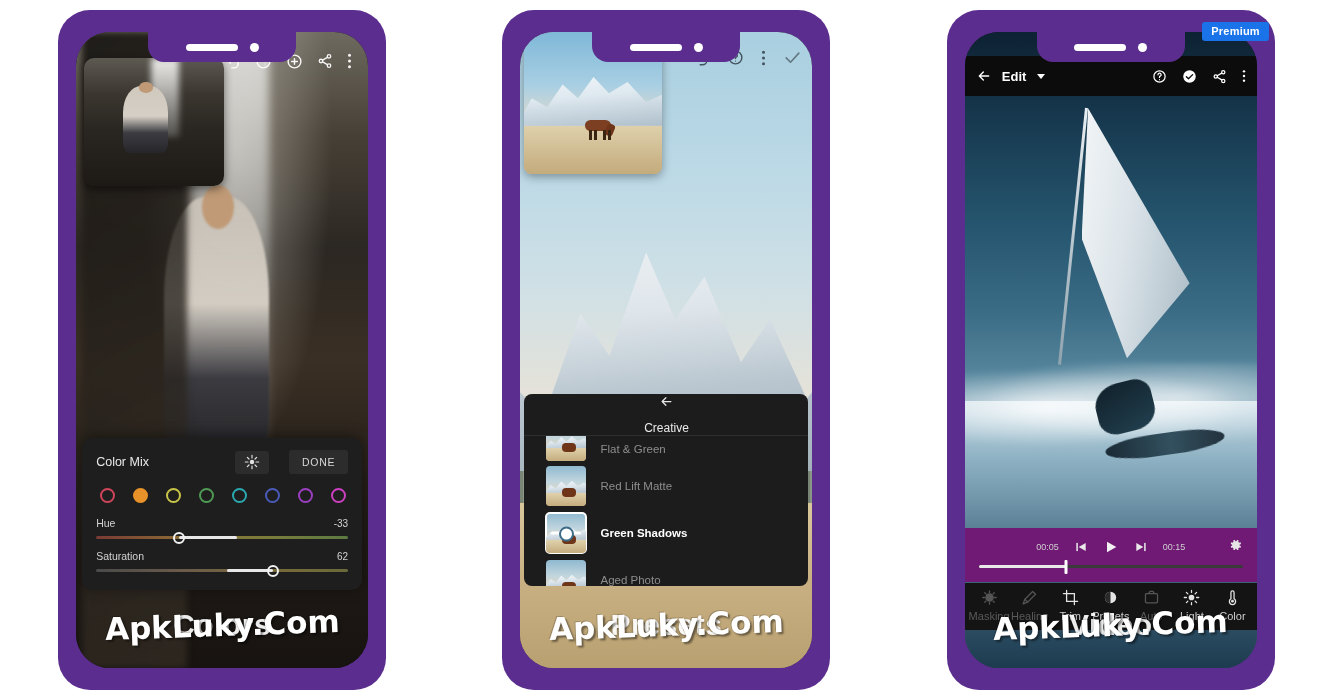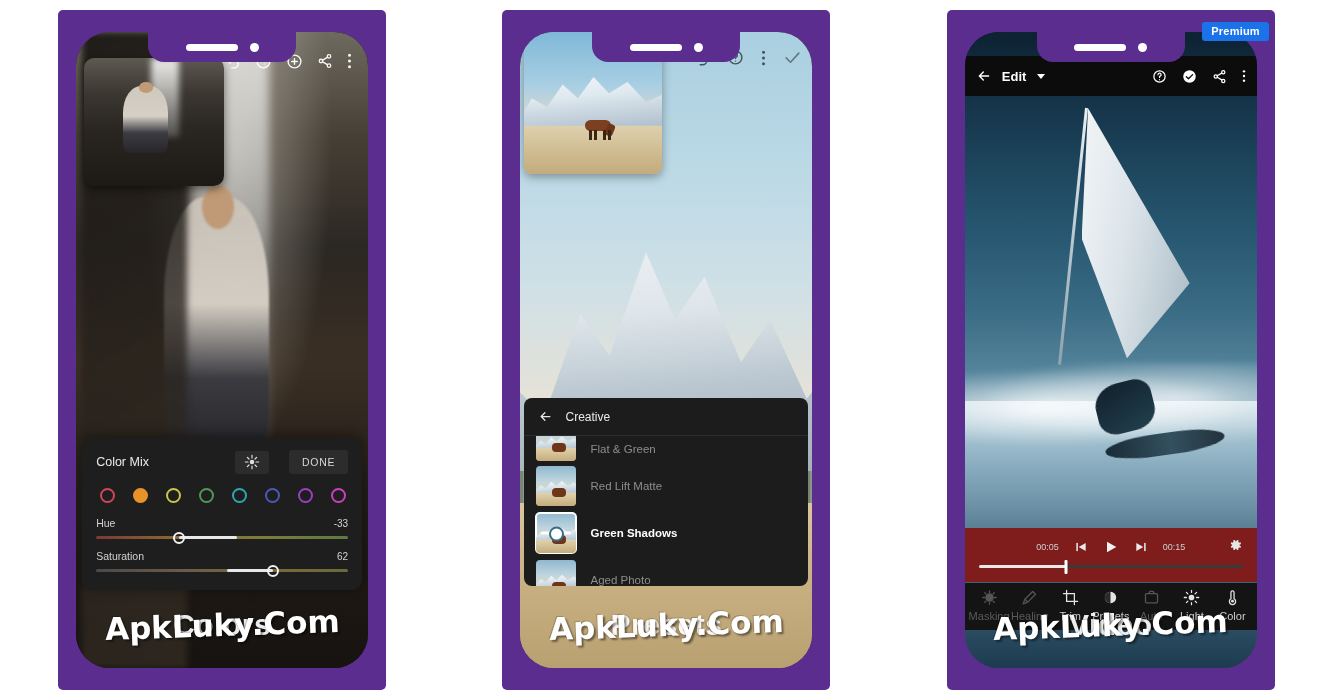--- a/index.html
+++ b/index.html
@@ -9,21 +9,21 @@
     font-family: "Liberation Sans", sans-serif;
     overflow: hidden;
   }
   .stage { position: relative; width: 1333px; height: 700px; background:#fff; display:flex; justify-content:space-around; align-items:center; }
 
   
   .phone {
     position: relative;
     width: 328px; height: 680px;
     background: #5b2d8e;
-    border-radius: 5px;
+    border-radius: 32px;
     padding: 22px 18px;
     flex: 0 0 auto;
   }
   .screen {
     position: relative;
     width: 100%; height: 100%;
     border-radius: 34px;
     overflow: hidden;
     background: #111;
   }
@@ -195,24 +195,24 @@
   .p2-thumb .tf{ position:absolute; left:0; right:0; bottom:0; height: 34%; background: linear-gradient(180deg,#ded0ab,#c3ab7c); }
   .p2-thumb .th{ position:absolute; left:42%; bottom: 24%; width: 34px; height:22px; }
   .p2-thumb .th .b{ position:absolute; left:3px; top:2px; width:26px; height:11px; background:#7d3f22; border-radius:7px; }
   .p2-thumb .th .n{ position:absolute; left:24px; top:6px; width:8px; height:12px; background:#6f3519; transform:rotate(22deg); border-radius:3px;}
   .p2-thumb .th .lg{ position:absolute; top:12px; width:2.5px; height:10px; background:#3a2412; }
 
   .presets-panel{
     position:absolute; left: 4px; right: 4px; bottom: 82px; z-index: 30;
     background:#1c1c1c; border-radius: 8px; overflow:hidden;
   }
-  .pp-head{ display:flex; align-items:center; gap: 12px; padding: 11px 14px; border-bottom: 1px solid #2e2e2e; }
+  .pp-head{ display:flex; align-items:center; gap: 12px; padding: 0 14px; border-bottom: 1px solid #2e2e2e; flex-direction: column; }
   .pp-title{ color:#eaeaea; font-size: 12px; }
   .pp-list{ max-height: 150px; overflow:hidden; }
-  .pp-row{ display:flex; align-items:center; gap: 14px; padding: 4px 12px; height: 47px; }
+  .pp-row{ display:flex; align-items:center; gap: 14px; padding: 4px 22px; height: 47px; }
   .pp-thumb{
     position:relative; width: 40px; height: 40px; border-radius: 4px; overflow:hidden; flex:0 0 auto;
     background: linear-gradient(180deg,#8fb9d0 0%, #c2d6de 40%, #ddd5c1 62%, #c6ae7e 100%);
   }
   .pp-thumb.sel{ outline: 2px solid #ffffff; outline-offset: -1px; }
   .pp-thumb .m{
     position:absolute; left:-5%; bottom:32%; width:110%; height:40%;
     background: linear-gradient(175deg,#ffffff 0%, #e3ebf1 50%, #b4c4cf 100%);
     clip-path: polygon(0% 100%, 14% 52%, 26% 72%, 38% 30%, 50% 58%, 62% 26%, 76% 56%, 90% 36%, 100% 60%, 100% 100%);
   }
@@ -273,21 +273,21 @@
     background: #0c0c0c; z-index: 28;
     display:flex; align-items:center; padding: 0 11px; gap: 10px;
   }
   .p3-title{ color:#fff; font-size: 13px; font-weight: bold; }
   .p3-caret{ width:0;height:0;border-left:4px solid transparent;border-right:4px solid transparent;border-top:5px solid #fff; margin-left:1px;}
   .p3-spacer{ flex:1; }
   .p3-icons{ display:flex; align-items:center; gap: 15px; }
 
   .p3-controls{
     position:absolute; left:0; right:0; bottom: 86px; z-index: 28;
-    background:#7f1d1d;
+    background:#701a75;
   }
   .pc-row{ display:flex; align-items:center; justify-content:center; gap: 15px; padding: 11px 14px 6px; position:relative; }
   .pc-time{ color:#cfcfcf; font-size: 9px; font-family:"Liberation Sans", sans-serif; }
   .pc-gear{ position:absolute; right: 14px; top: 50%; transform: translateY(-50%); }
   .pc-track-wrap{ padding: 4px 14px 14px; }
   .pc-track{ position:relative; height: 3px; background:#3a3a3a; border-radius:2px; }
   .pc-fill{ position:absolute; left:0; top:0; height:3px; background:#e9e9e9; border-radius:2px; }
   .pc-head{ position:absolute; top:50%; width: 3px; height: 14px; background:#ffffff; transform: translate(-50%,-50%); border-radius:1px; }
 
   .p3-tools{

